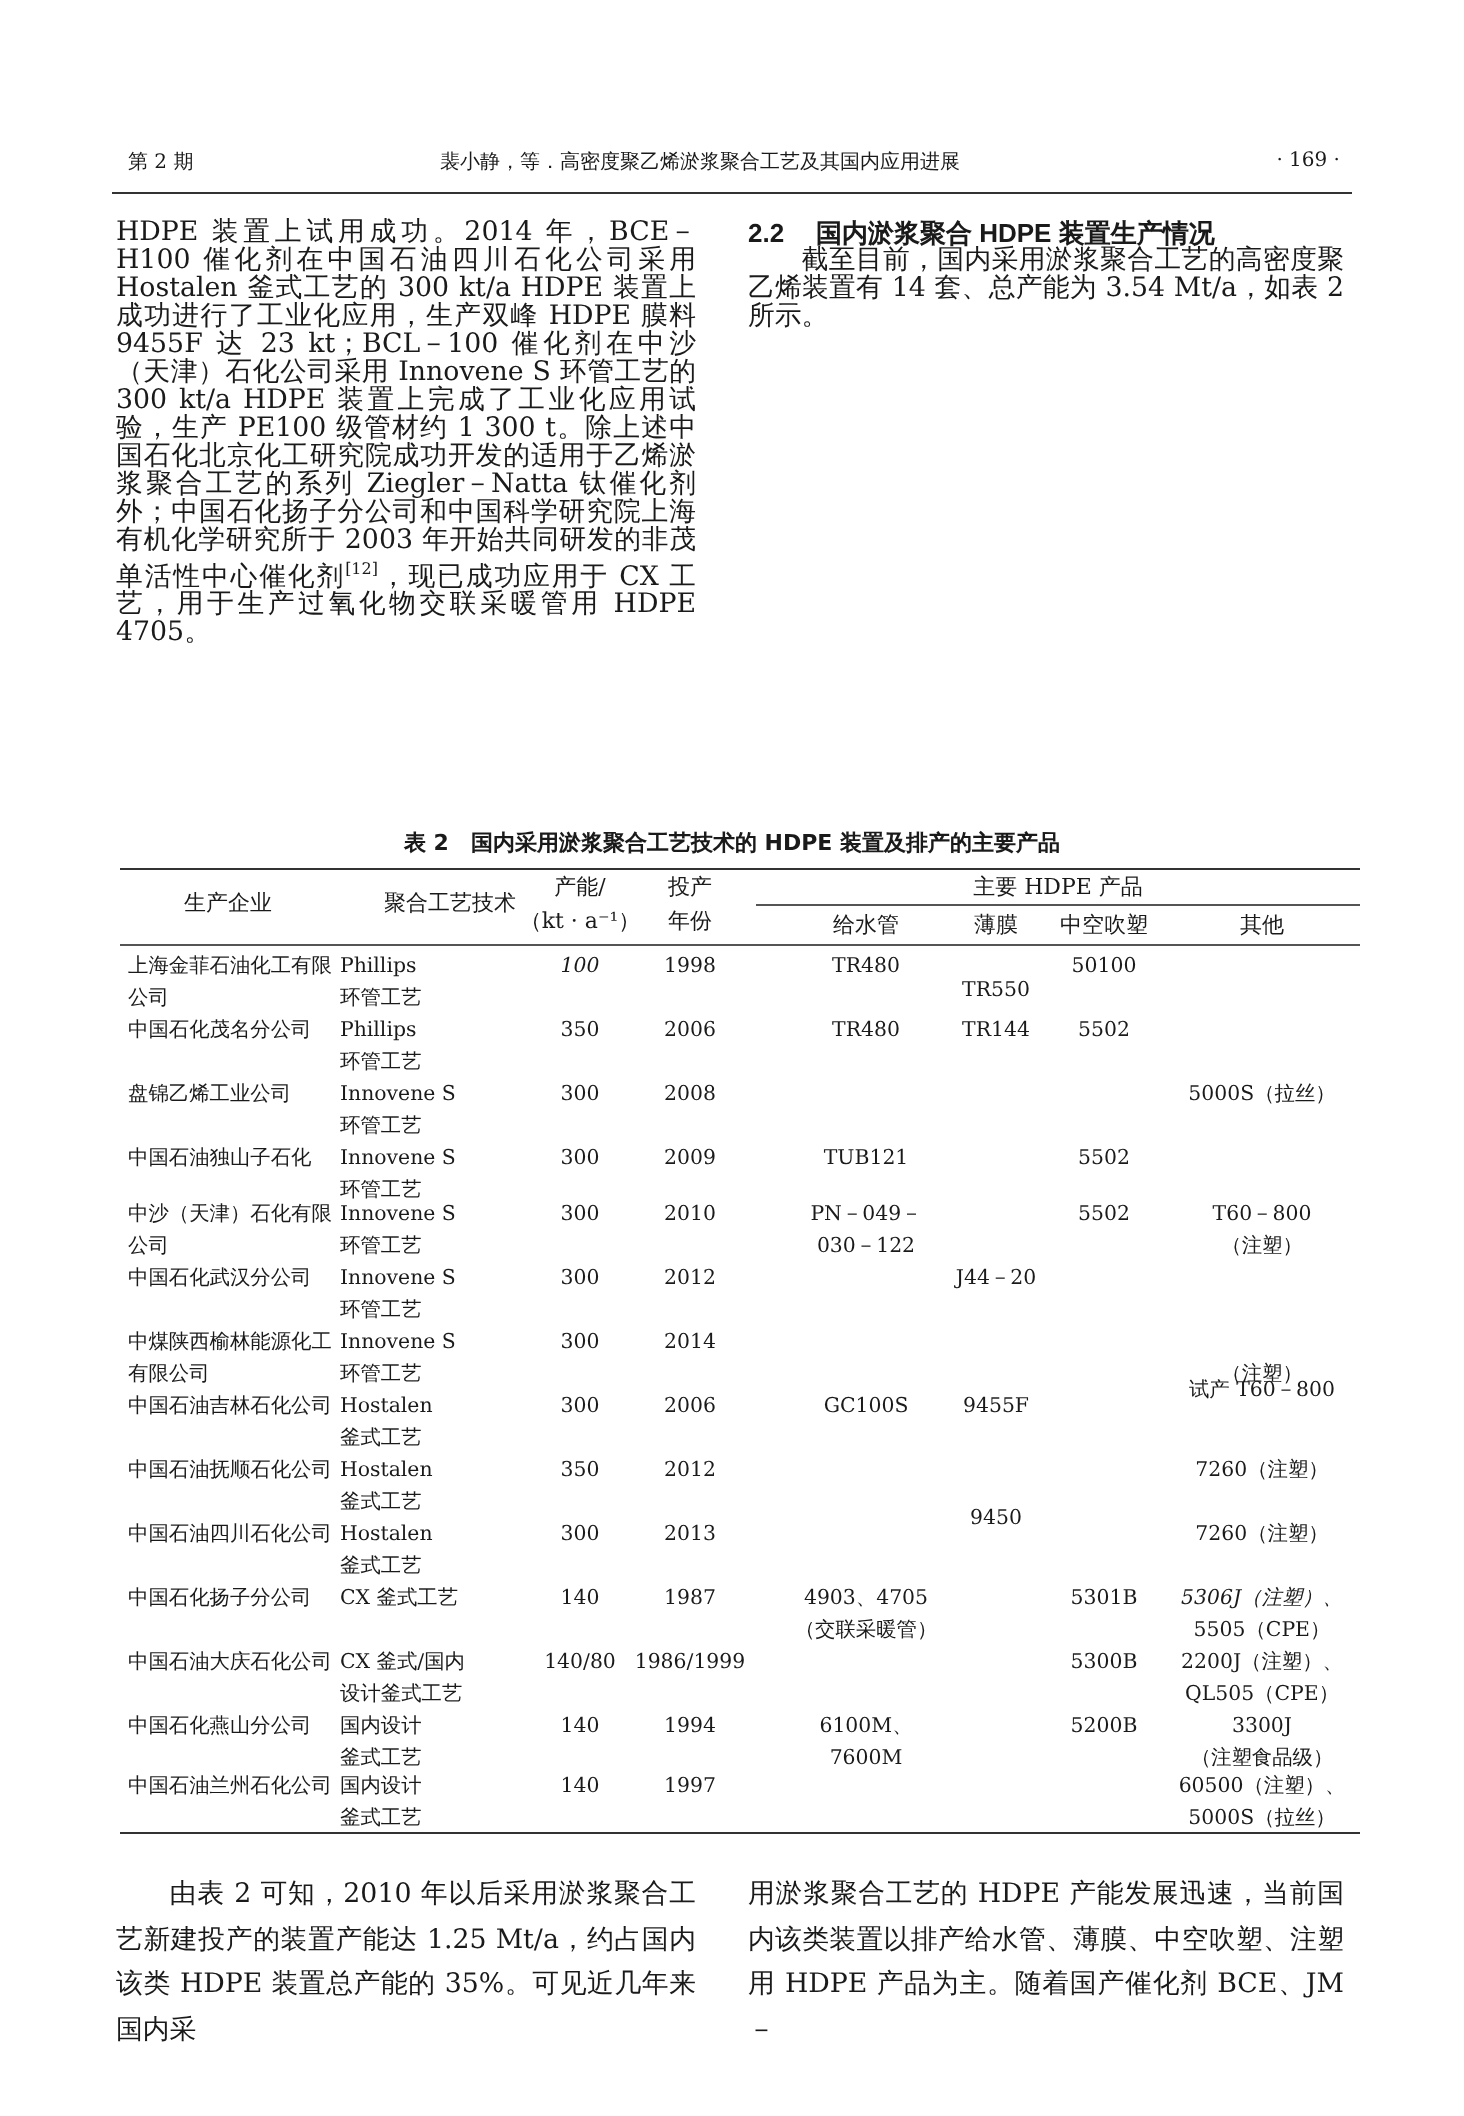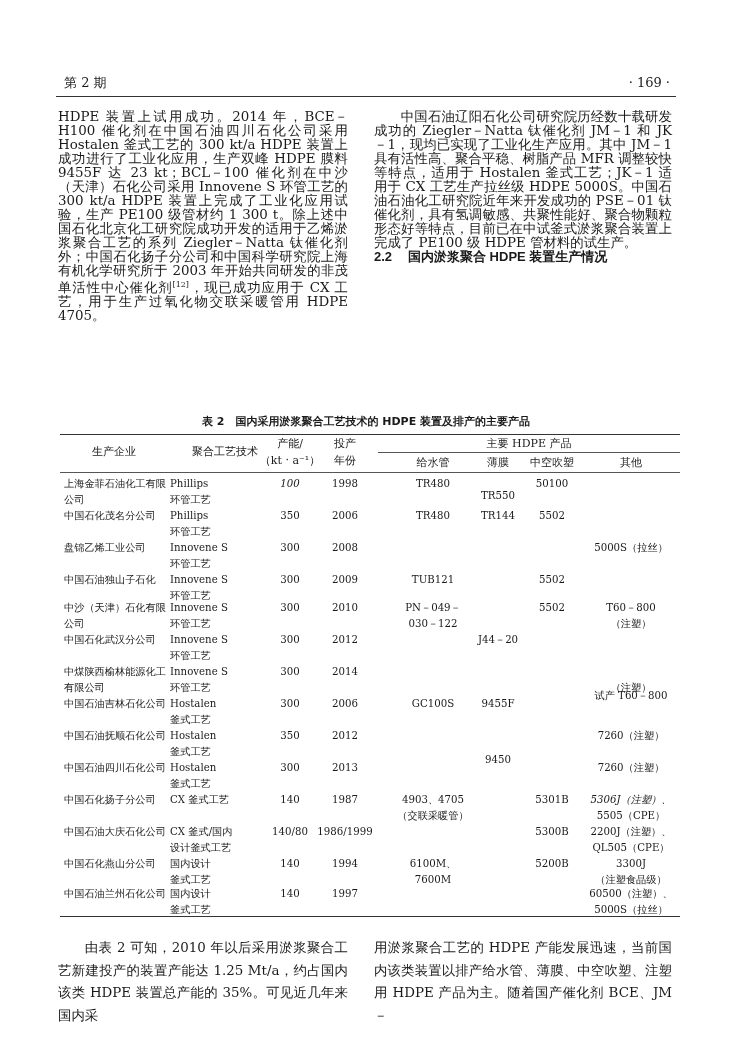--- a/index.html
+++ b/index.html
@@ -1,18 +1,18 @@
 <!DOCTYPE html>
 <html><head>
 <meta charset="utf-8">
 <style>
   html, body { margin:0; padding:0; background:#ffffff; }
   body { width:732px; height:1058px; position:relative; overflow:hidden;
          font-family:"DejaVu Serif","Liberation Serif",serif; color:#1a1a1a; }
-  .header { position:absolute; left:60px; top:72px; width:612px; height:20px; font-size:13px; }
+  .header { position:absolute; left:60px; top:72px; width:612px; height:20px; font-size:10px; }
   .header .issue { position:absolute; left:4px; top:2px; }
   .header .title { position:absolute; left:160px; top:2px; }
   .header .page { position:absolute; right:2px; top:3px; }
   .header-rule { position:absolute; left:56px; top:96px; width:620px; border-top:1.4px solid #333; }
 
   .col { position:absolute; font-size:13.4px; line-height:14px; text-align:justify; }
   .col-left { left:58px; top:110px; width:290px; }
   .col-right { left:374px; top:110px; width:298px; }
   .col p { margin:0; }
   .indent { text-indent:2em; }
@@ -38,31 +38,32 @@
 
   .col-bottom { position:absolute; font-size:13.4px; line-height:22.6px; text-align:justify; }
   .cb-left { left:58px; top:937px; width:290px; }
   .cb-right { left:374px; top:937px; width:298px; }
 </style>
 </head>
 <body>
 
 <div class="header">
   <span class="issue">第 2 期</span>
+  <span class="title">裴小静，等．高密度聚乙烯淤浆聚合工艺及其国内应用进展</span>
   <span class="page">· 169 ·</span>
 </div>
 <div class="header-rule"></div>
 
 <div class="col col-left">
   <p><span>HDPE 装置上试用成功。2014 年，BCE－H100 催化剂在中国石油四川石化公司采用 Hostalen 釜式工艺的 300 kt/a HDPE 装置上成功进行了工业化应用，生产双峰 HDPE 膜料 9455F 达 23 kt；BCL－100 催化剂在中沙（天津）石化公司采用 Innovene S 环管工艺的 300 kt/a HDPE 装置上完成了工业化应用试验，生产 PE100 级管材约 1 300 t。除上述中国石化北京化工研究院成功开发的适用于乙烯淤浆聚合工艺的系列 Ziegler－Natta 钛催化剂外；中国石化扬子分公司和中国科学研究院上海有机化学研究所于 2003 年开始共同研发的非茂单活性中心催化剂</span><sup>[12]</sup><span>，现已成功应用于 CX 工艺，用于生产过氧化物交联采暖管用 HDPE 4705。</span></p>
 </div>
 
 <div class="col col-right">
-  <p class="indent">中国石油辽阳石化公司研究院历经数十载研发成功的 Ziegler－Natta 钛催化剂 JM－1 和 JK－1，现均已实现了工业化生产应用。其中 JM－1 具有活性高、聚合平稳、树脂产品 MFR 调整较快等特点，适用于 Hostalen 釜式工艺；JK－1 适用于 CX 工艺生产拉丝级 HDPE 5000S。中国石油石油化工研究院近年来开发成功的 PSE－01 钛催化剂，具有氢调敏感、共聚性能好、聚合物颗粒形态好等特点，目前已在中试釜式淤浆聚合装置上完成了 PE100 级 HDPE 管材料的试生产。</p>
   <p class="section-h"><span class="num">2.2</span><span>国内淤浆聚合 HDPE 装置生产情况</span></p>
+  <p class="indent">截至目前，国内采用淤浆聚合工艺的高密度聚乙烯装置有 14 套、总产能为 3.54 Mt/a，如表 2 所示。</p>
 </div>
 
 <div class="table-caption">表 2　国内采用淤浆聚合工艺技术的 HDPE 装置及排产的主要产品</div>
 
 <div class="tbl" id="tbl">
   <div class="rule-thick" style="top:0"></div>
   <div class="rule-thin" style="top:18px;left:318px;width:302px"></div>
   <div class="rule-thin" style="top:38px;left:0;width:620px"></div>
 
   <div class="cell hdr c-company" style="top:10px;text-align:center;width:100px">生产企业</div>

